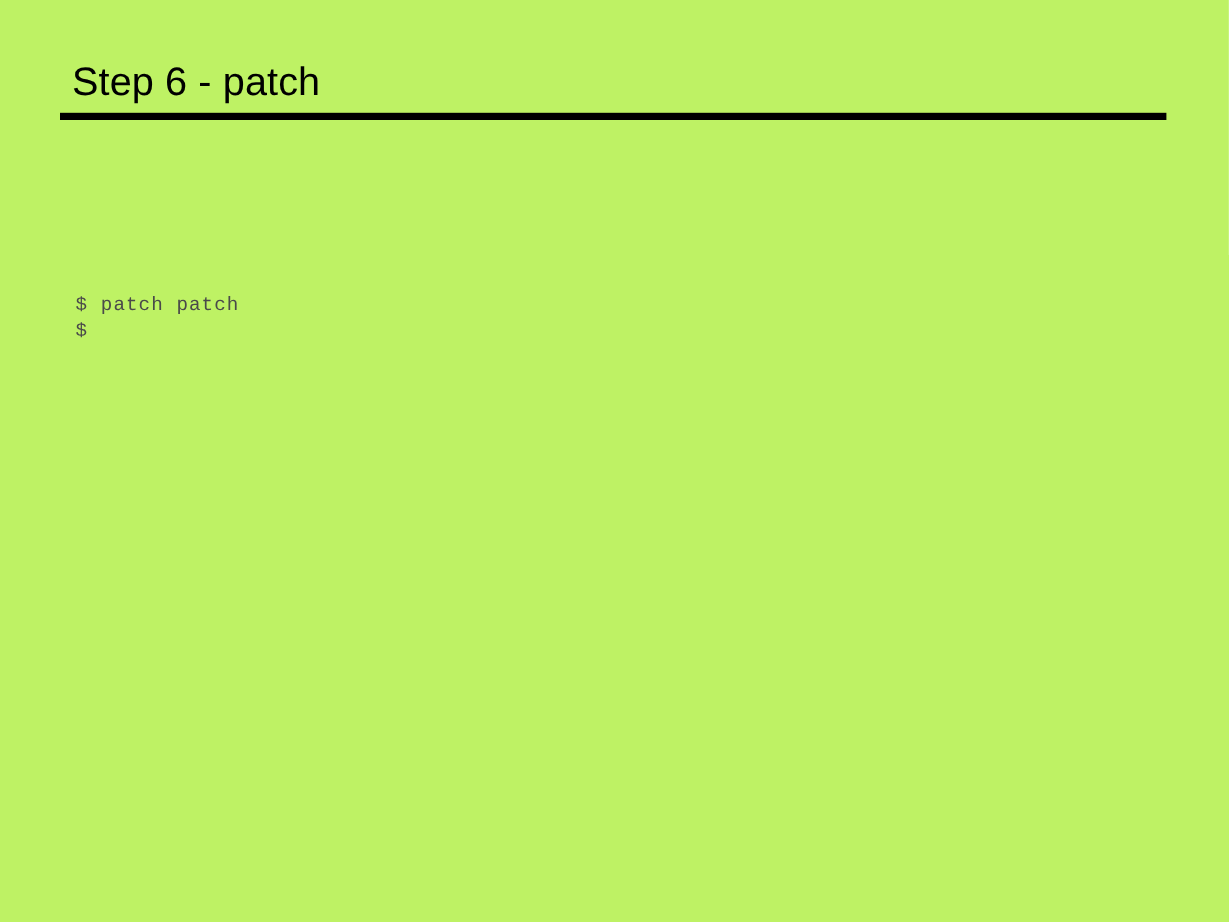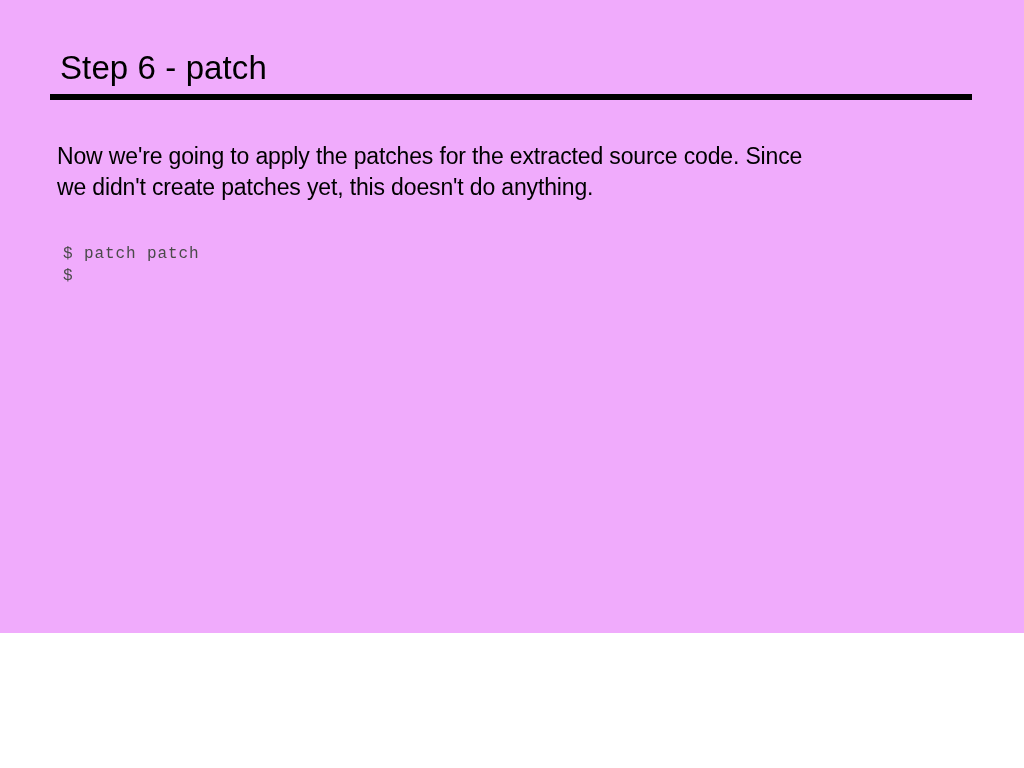--- a/index.html
+++ b/index.html
@@ -11,22 +11,22 @@
     width: 1024px;
     height: 768px;
     background: #ffffff;
     font-family: "Liberation Sans", sans-serif;
     overflow: hidden;
   }
 
   .slide {
     position: relative;
     width: 1024px;
-    height: 633px;
-    background: #f0abfc;
+    height: 768px;
+    background: #bef264;
     box-sizing: border-box;
   }
 
   
   .title-block {
     position: absolute;
     left: 50px;
     top: 48px;
     width: 922px;
   }
@@ -91,23 +91,19 @@
 </head>
 <body>
 
 <div class="slide">
 
   <div class="title-block">
     <h1 class="slide-title">Step 6 - patch</h1>
     <div class="title-rule"></div>
   </div>
 
-  <div class="body-block">
-    <p class="body-line">Now we're going to apply the patches for the extracted source code. Since</p>
-    <p class="body-line">we didn't create patches yet, this doesn't do anything.</p>
-  </div>
 
   <div class="terminal-block">
     <pre class="terminal-line">$ patch patch</pre>
     <pre class="terminal-line">$</pre>
   </div>
 
 </div>
 
 </body></html>

